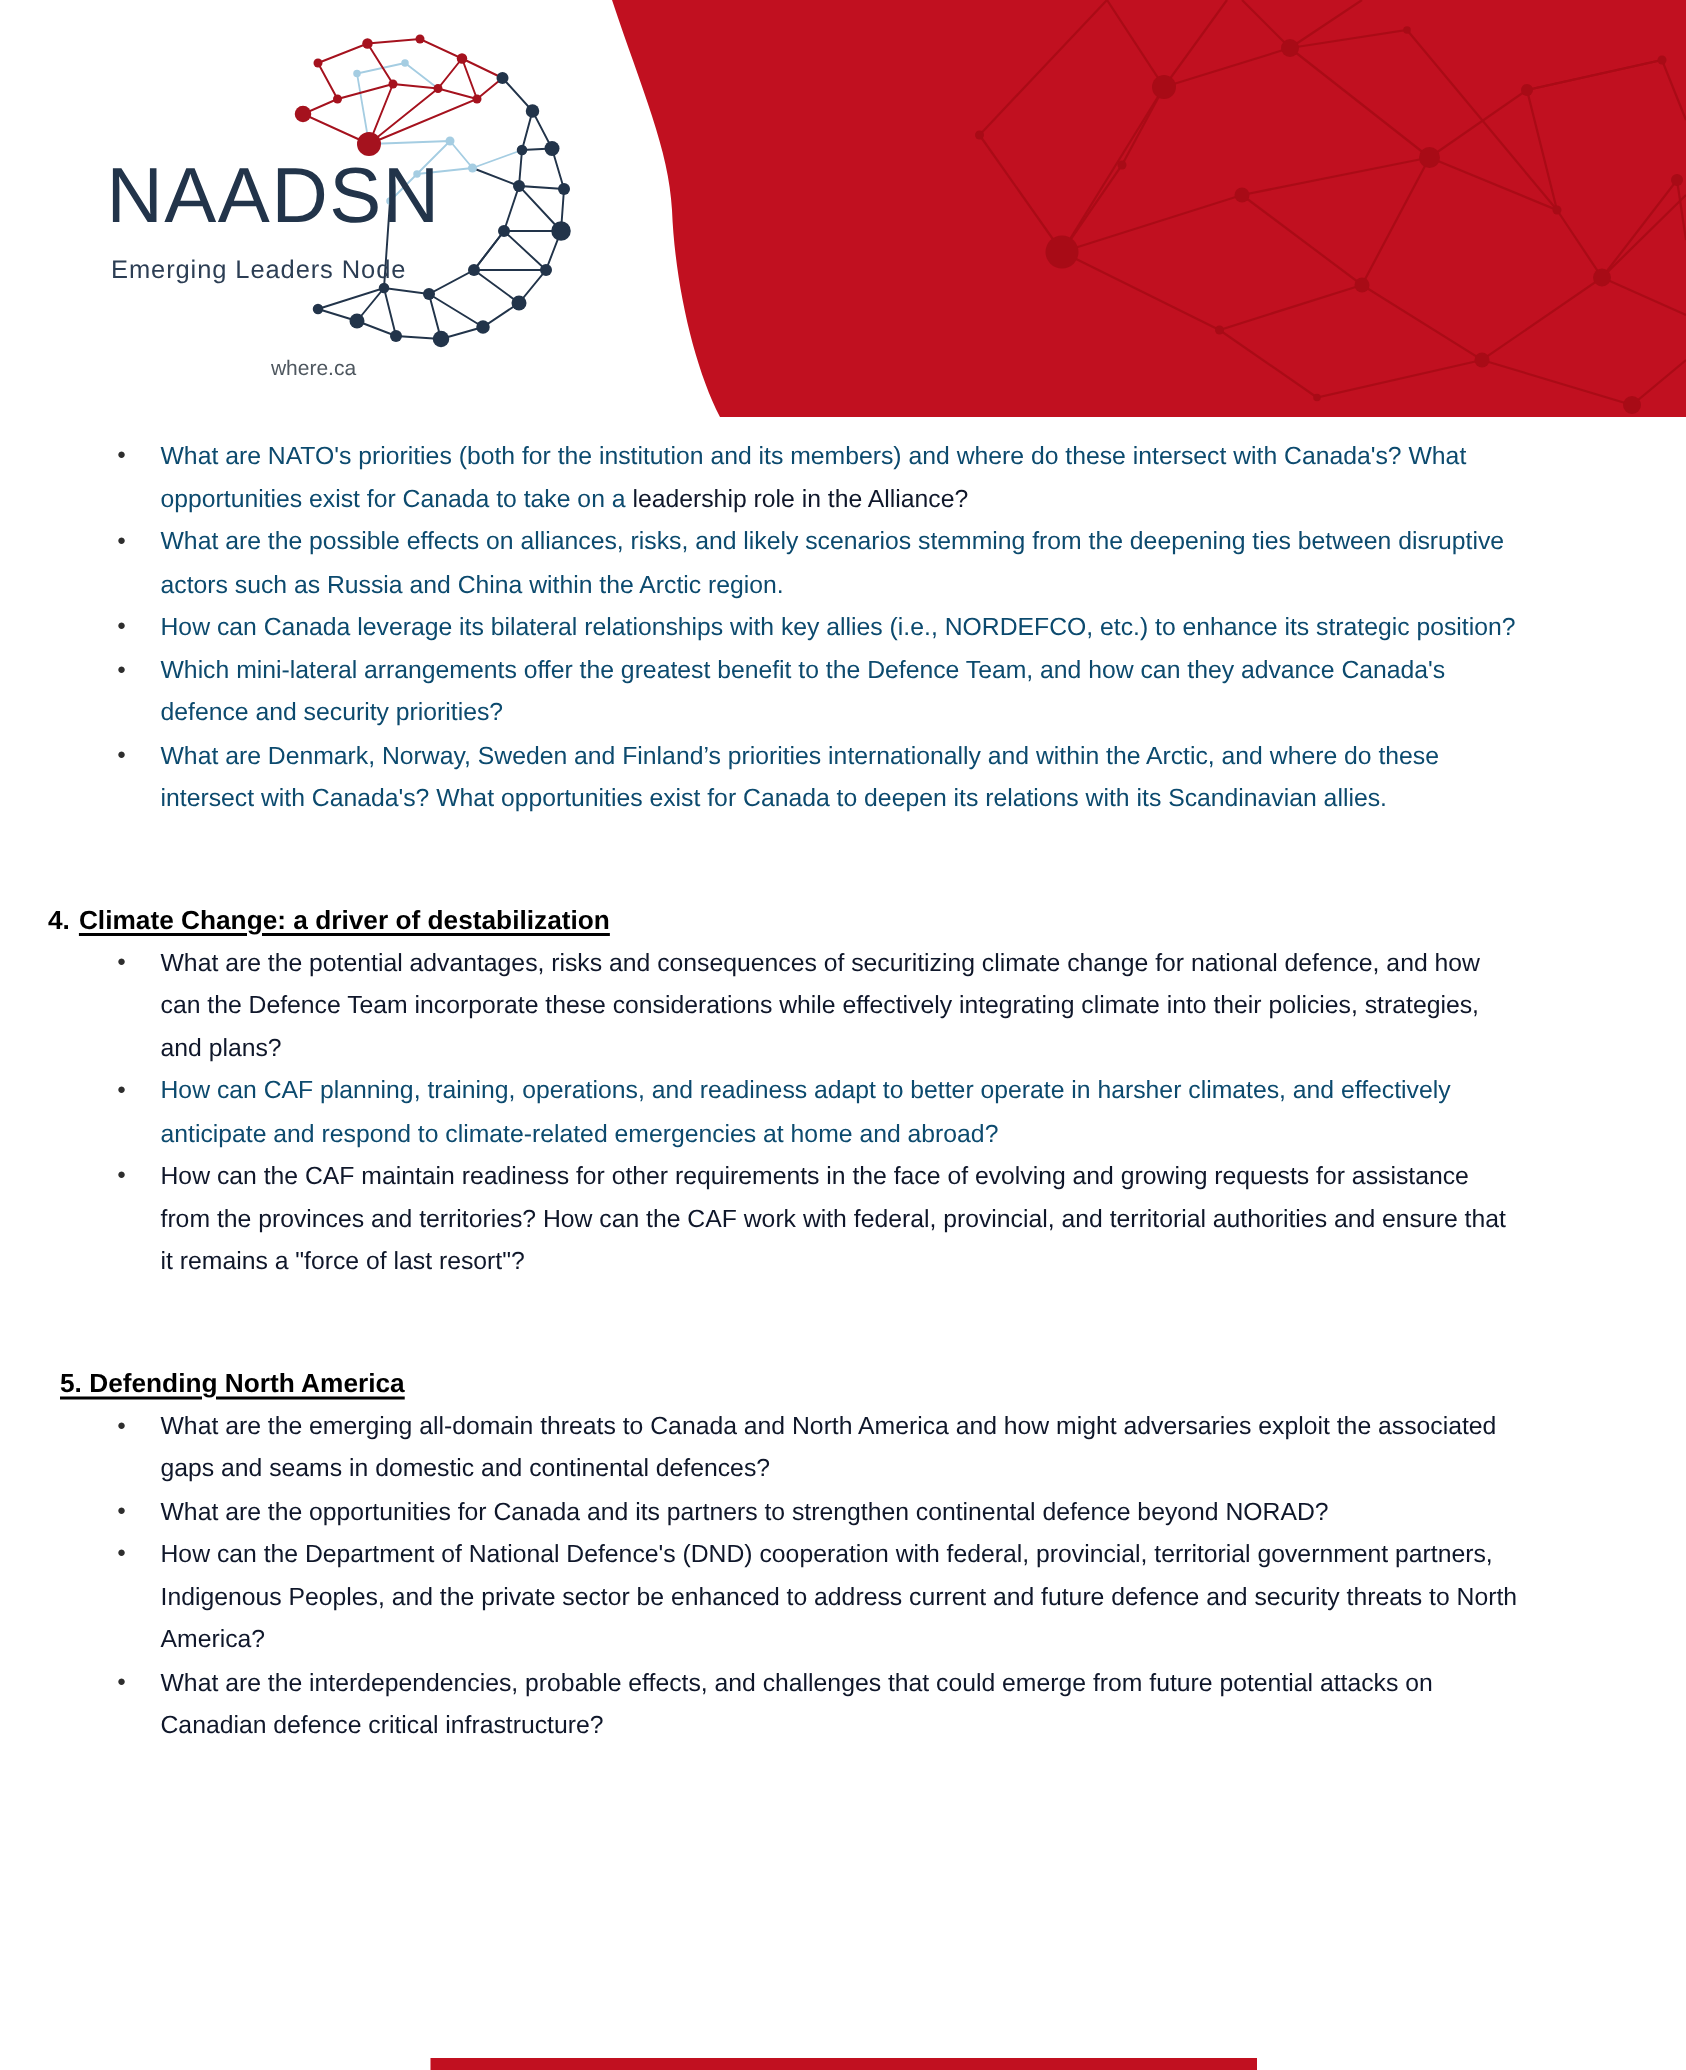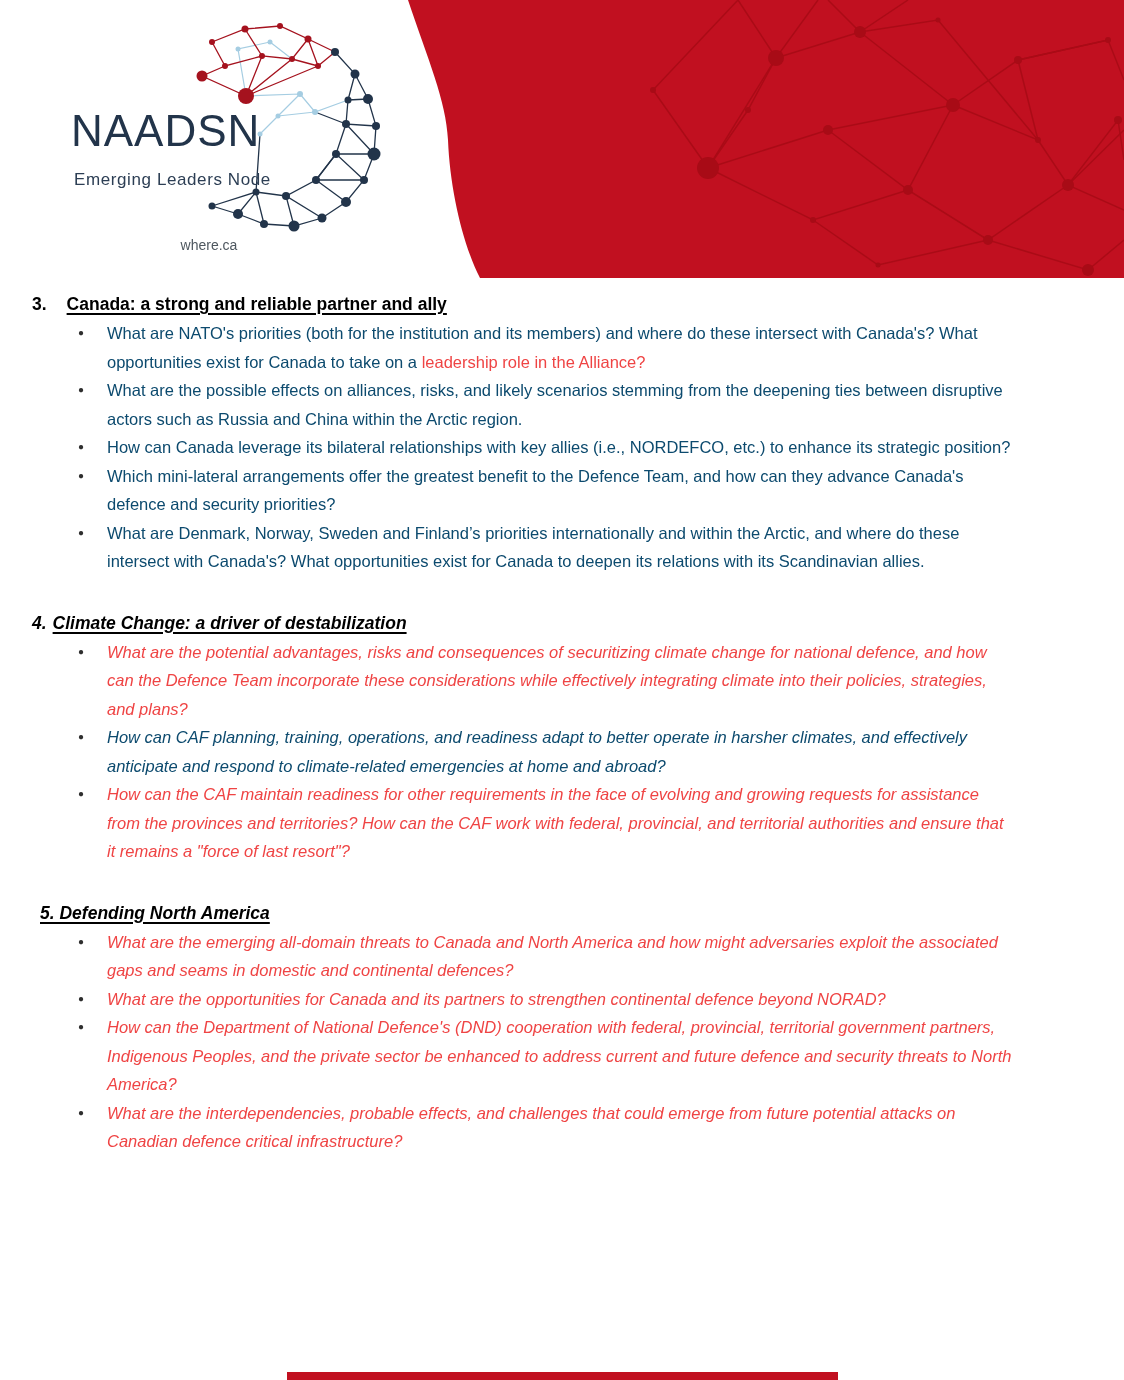--- a/index.html
+++ b/index.html
@@ -5,51 +5,51 @@
   html,body{margin:0;padding:0;}
   body{
     width:1124px;height:1380px;position:relative;overflow:hidden;
     background:#ffffff;font-family:"Liberation Sans",sans-serif;
   }
   
   .header{position:relative;height:278px;background:#fff;}
   .banner-svg{position:absolute;top:0;right:0;display:block;}
   .logo-net-svg{position:absolute;left:150px;top:4px;display:block;}
   .brand{
-    position:absolute;left:71px;top:103px;font-size:44px;line-height:56px;
+    position:absolute;left:71px;top:103px;font-size:52px;line-height:56px;
     font-weight:500;letter-spacing:1px;color:#22344a;white-space:nowrap;
   }
   .subtitle{
     position:absolute;left:74px;top:170px;font-size:17px;font-weight:400;
     letter-spacing:.6px;color:#2c3e54;white-space:nowrap;
   }
   .site{
     position:absolute;left:148px;top:237px;width:122px;text-align:center;
     font-size:14px;color:#4e575f;
   }
   
   .doc{padding:12px 112px 0 32px;}
   .qsec{margin:0;}
-  .qsec + .qsec{margin-top:33px;font-style:italic;}
+  .qsec + .qsec{margin-top:52px;}
   .qsec h2{
     margin:0 0 1px 0;font-size:17.5px;line-height:28px;color:#000;font-weight:700;
   }
   .qsec h2 .num{display:inline-block;}
   .qsec h2 .num.wide{margin-right:20px;}
   .qsec h2 .num.narrow{margin-right:6px;}
   .qsec h2 .u{text-decoration:underline;text-decoration-thickness:1.5px;text-underline-offset:3px;}
   .qsec h2.indent{padding-left:8px;}
   .qsec ul{list-style:none;margin:0;padding:0;}
   .qsec li{
     position:relative;padding-left:75px;font-size:16.5px;line-height:28.5px;color:#3e3e3e;
   }
   .qsec li::before{
     content:"\25CF";position:absolute;left:46px;top:9px;font-size:10px;line-height:1;color:#2e2e2e;
   }
-  .qsec li .em{color:#ef4444;font-weight:500;}
+  .qsec li .em{color:#0f172a;font-weight:500;}
   .qsec li .reg{color:#0c4a6e;font-weight:400;}
   
   .footer-accent{
     position:absolute;left:287px;bottom:0;width:551px;height:8px;background:#c11020;
   }
 </style>
 </head>
 <body>
 
 <header class="header">
@@ -146,21 +146,20 @@
   </svg>
 
   <div class="brand">NAADSN</div>
   <div class="subtitle">Emerging Leaders Node</div>
   <div class="site">where.ca</div>
 </header>
 
 <main class="doc">
   <div id="sections">
       <section class="qsec">
-        <h2><span class="num wide">3.</span><span class="u">Canada: a strong and reliable partner and ally</span></h2>
         <ul>
           <li><span class="reg">What are NATO's priorities (both for the institution and its members) and where do these intersect with Canada's? What opportunities exist for Canada to take on a </span><span class="em">leadership role in the Alliance?</span></li>
           <li><span class="reg">What are the possible effects on alliances, risks, and likely scenarios stemming from the deepening ties between disruptive actors such as Russia and China within the Arctic region.</span></li>
           <li><span class="reg">How can Canada leverage its bilateral relationships with key allies (i.e., NORDEFCO, etc.) to enhance its strategic position?</span></li>
           <li><span class="reg">Which mini-lateral arrangements offer the greatest benefit to the Defence Team, and how can they advance Canada's defence and security priorities?</span></li>
           <li><span class="reg">What are Denmark, Norway, Sweden and Finland’s priorities internationally and within the Arctic, and where do these intersect with Canada's? What opportunities exist for Canada to deepen its relations with its Scandinavian allies.</span></li>
         </ul>
       </section>
       <section class="qsec">
         <h2><span class="num narrow">4.</span><span class="u">Climate Change: a driver of destabilization</span></h2>

